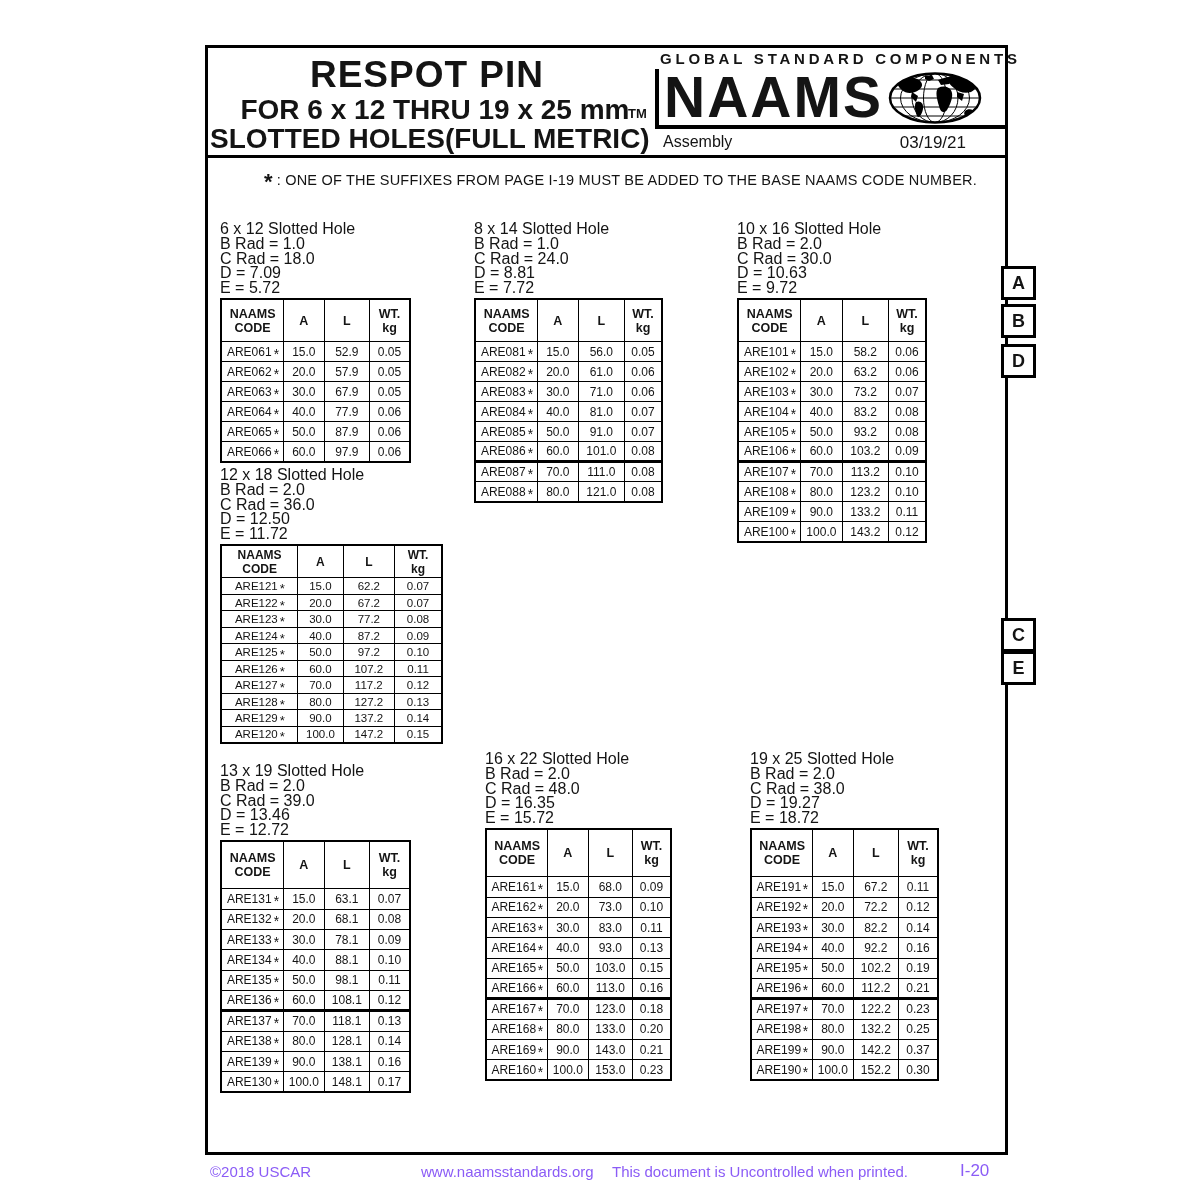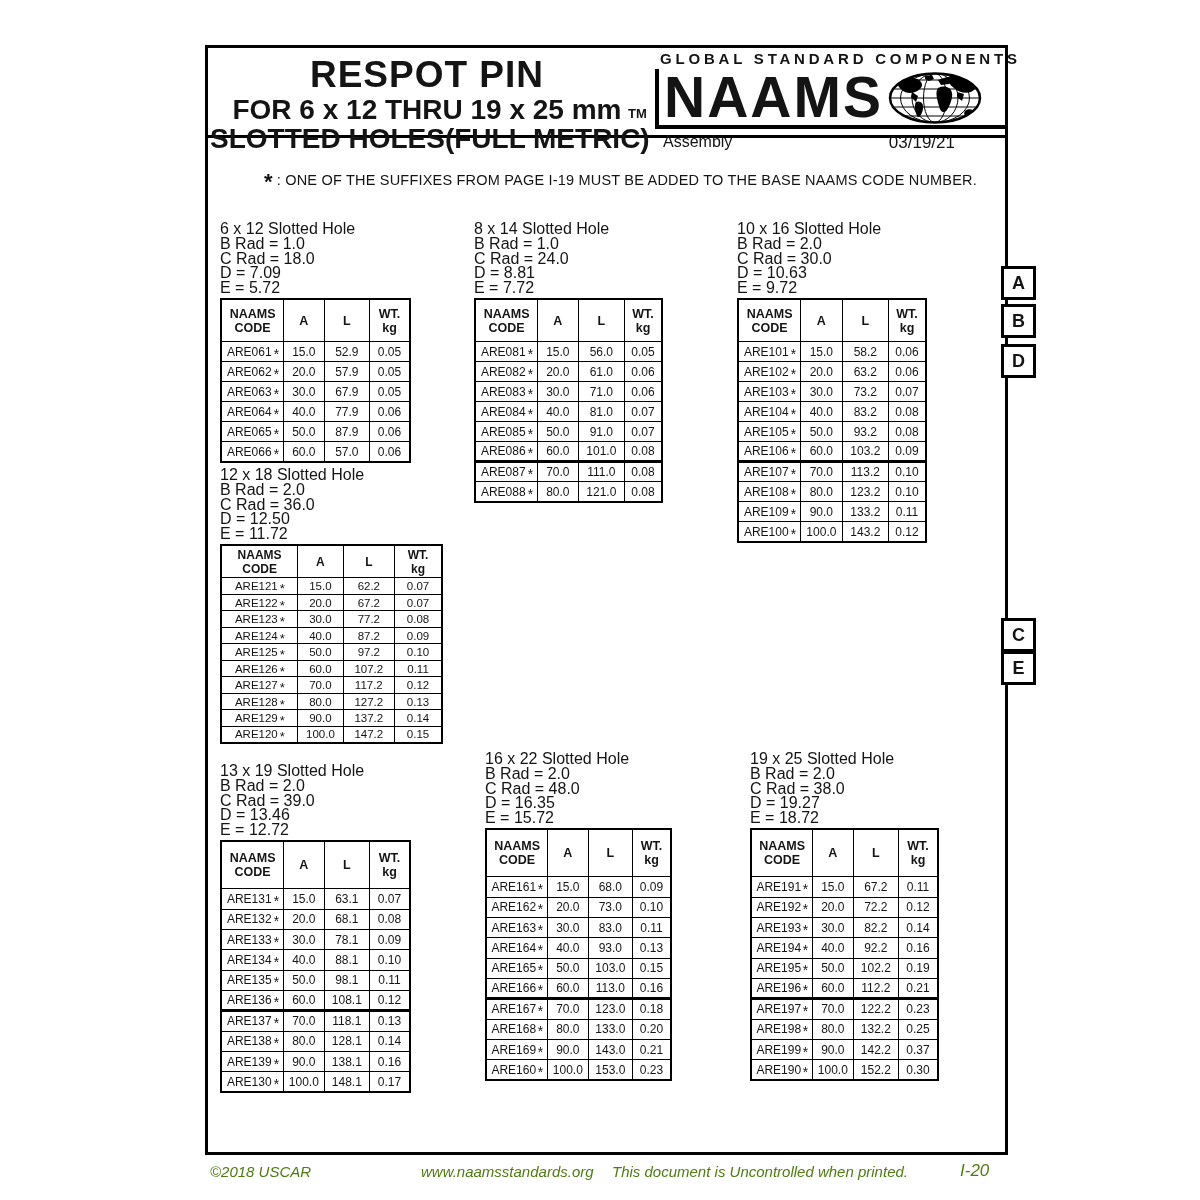--- a/index.html
+++ b/index.html
@@ -5,39 +5,39 @@
   * { margin:0; padding:0; box-sizing:border-box; }
   html,body { width:1200px; height:1200px; background:#fff; }
   body { font-family:"Liberation Sans","DejaVu Sans",sans-serif; color:#141414; }
   .page { position:relative; width:1200px; height:1200px; background:#fff; overflow:hidden; }
 
   
   .main-box { position:absolute; left:205px; top:45px; width:803px; height:1110px;
               border:3px solid #000; background:#fff; }
 
   
-  .title-block { position:absolute; left:0; top:0; width:100%; height:90px;
+  .title-block { position:absolute; left:0; top:0; width:100%; height:110px;
                  border-bottom:3px solid #000; }
   .title-left { position:absolute; left:0; top:0; width:438px; height:110px; }
   .title-line1 { position:absolute; left:0; top:6px;  width:100%; text-align:center;
                  font-size:37px; font-weight:bold; letter-spacing:1px; white-space:nowrap; }
-  .title-line2 { position:absolute; left:0; top:46px; width:100%; text-align:center;
+  .title-line2 { position:absolute; left:8px; top:46px; width:100%; text-align:center;
                  font-size:28px; font-weight:bold; white-space:nowrap; }
   .title-line3 { position:absolute; left:2px; top:75px; width:100%; text-align:left;
                  font-size:28px; font-weight:bold; white-space:nowrap; }
   .tm-mark { position:absolute; left:420px; top:58px; font-size:13px; font-weight:bold; }
 
   .logo-block { position:absolute; left:447px; top:2px; width:352px; }
   .logo-tagline { font-size:15px; font-weight:bold; letter-spacing:3.8px; white-space:nowrap;
                   padding-left:5px; line-height:18px; }
   .logo-main { margin-top:1px; height:60px; border-left:4px solid #000; border-bottom:4px solid #000;
                display:flex; align-items:center; padding-left:5px; }
   .logo-brand { font-size:57px; font-weight:bold; letter-spacing:2px; line-height:54px; }
   .globe { margin-left:4px; margin-top:2px; }
-  .logo-bottom { display:flex; justify-content:space-between; padding:4px 52px 0 8px;
+  .logo-bottom { display:flex; justify-content:space-between; padding:4px 41px 0 8px;
                  font-size:16px; }
   .logo-date { font-size:17px; }
 
   
   .note { position:absolute; left:56px; top:117px; font-size:14.5px; white-space:nowrap;
           letter-spacing:0.2px; }
   .note-star { display:inline-block; font-size:22px; font-weight:bold;
                transform:translateY(4px); margin-right:4px; }
 
   
@@ -55,21 +55,21 @@
   table.size-c thead tr { height:48px; }  table.size-c tbody tr { height:20.3px; }
   tr.split td { border-top:3px solid #000; }
   .ast { display:inline-block; transform:translateY(2.5px) scale(1.15); margin-left:2px; }
 
   
   .side-label { position:absolute; left:1001px; width:35px; height:34px;
                 border:3px solid #000; background:#fff; text-align:center;
                 font-size:18px; font-weight:600; line-height:28px; }
 
   
-  .footer-item { position:absolute; font-size:15px; color:#4d7c0f; white-space:nowrap;font-style:italic; }
+  .footer-item { position:absolute; font-size:15px; color:#8b5cf6; white-space:nowrap; }
 </style>
 </head>
 <body>
 
 <div class="page">
 
   <div class="main-box">
 
     <div class="title-block">
       <div class="title-left">
@@ -173,21 +173,21 @@
               </tr>
               <tr>
                 <td>ARE065<span class="ast">*</span></td>
                 <td>50.0</td>
                 <td>87.9</td>
                 <td>0.06</td>
               </tr>
               <tr>
                 <td>ARE066<span class="ast">*</span></td>
                 <td>60.0</td>
-                <td>57.0</td>
+                <td>97.9</td>
                 <td>0.06</td>
               </tr>
             </tbody>
           </table>
         </div>
         <div class="section" style="left: 266px; top: 174px;">
           <div class="spec-line">8 x 14 Slotted Hole</div>
           <div class="spec-line">B Rad = 1.0</div>
           <div class="spec-line">C Rad = 24.0</div>
           <div class="spec-line">D = 8.81</div>

